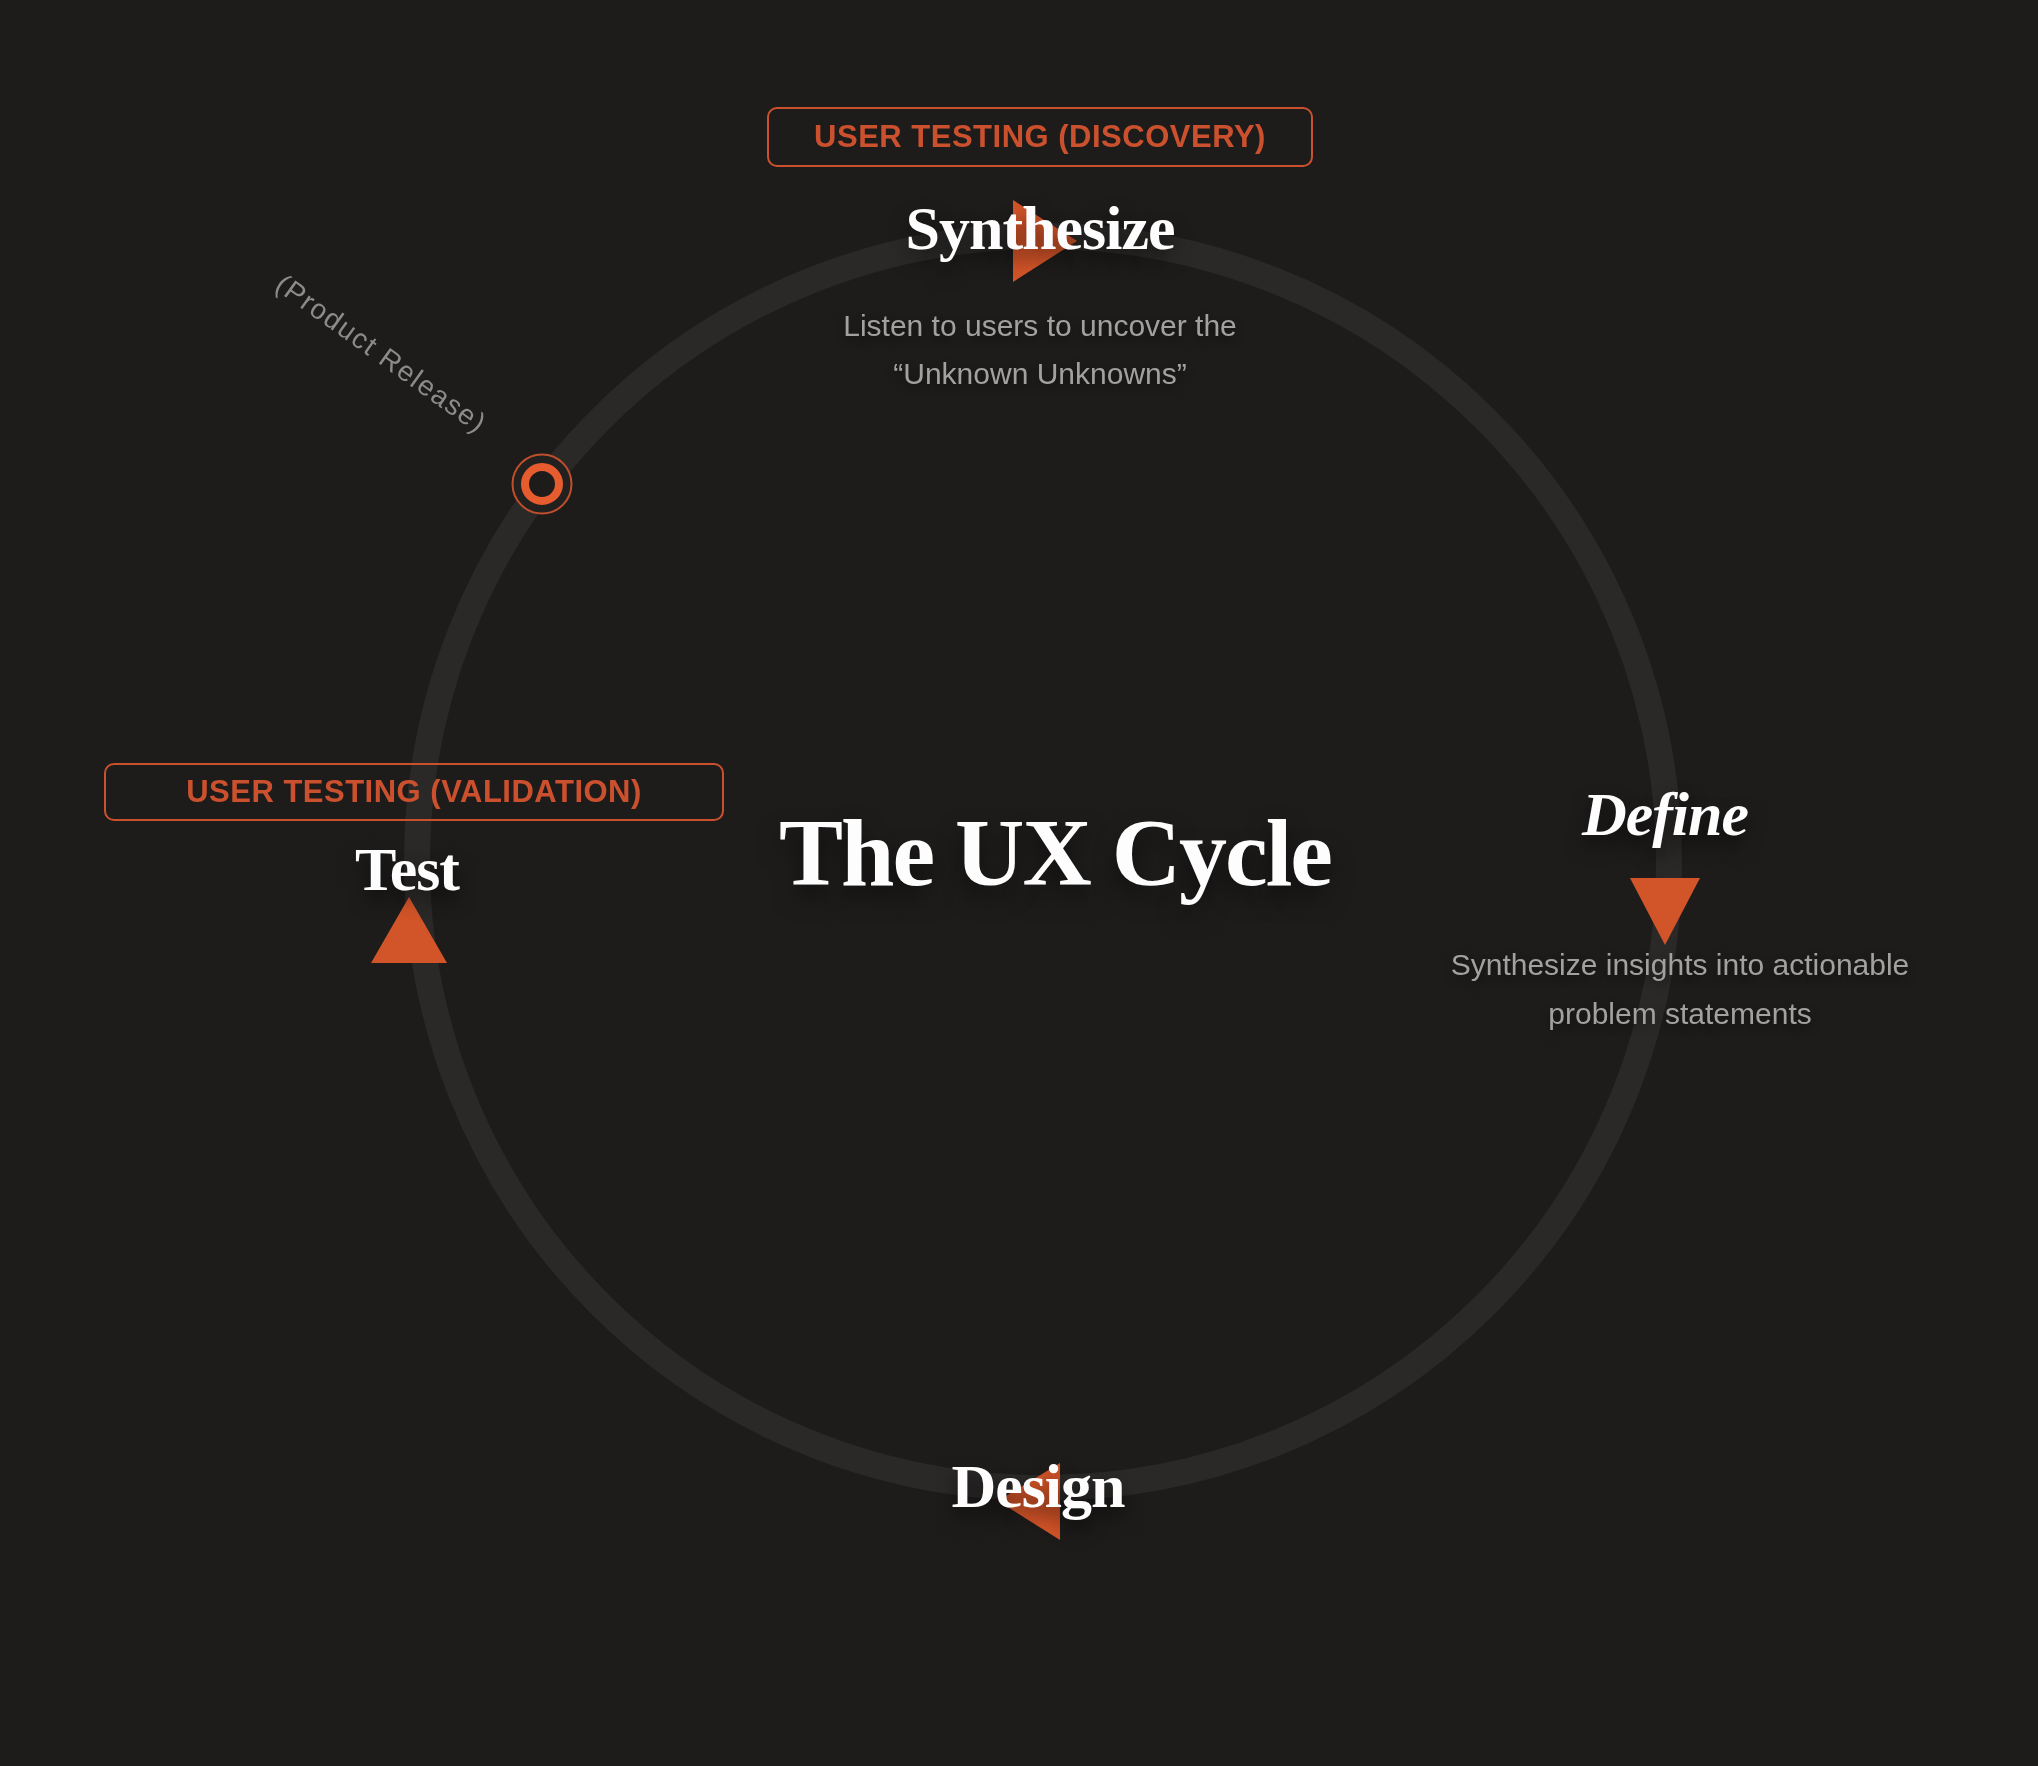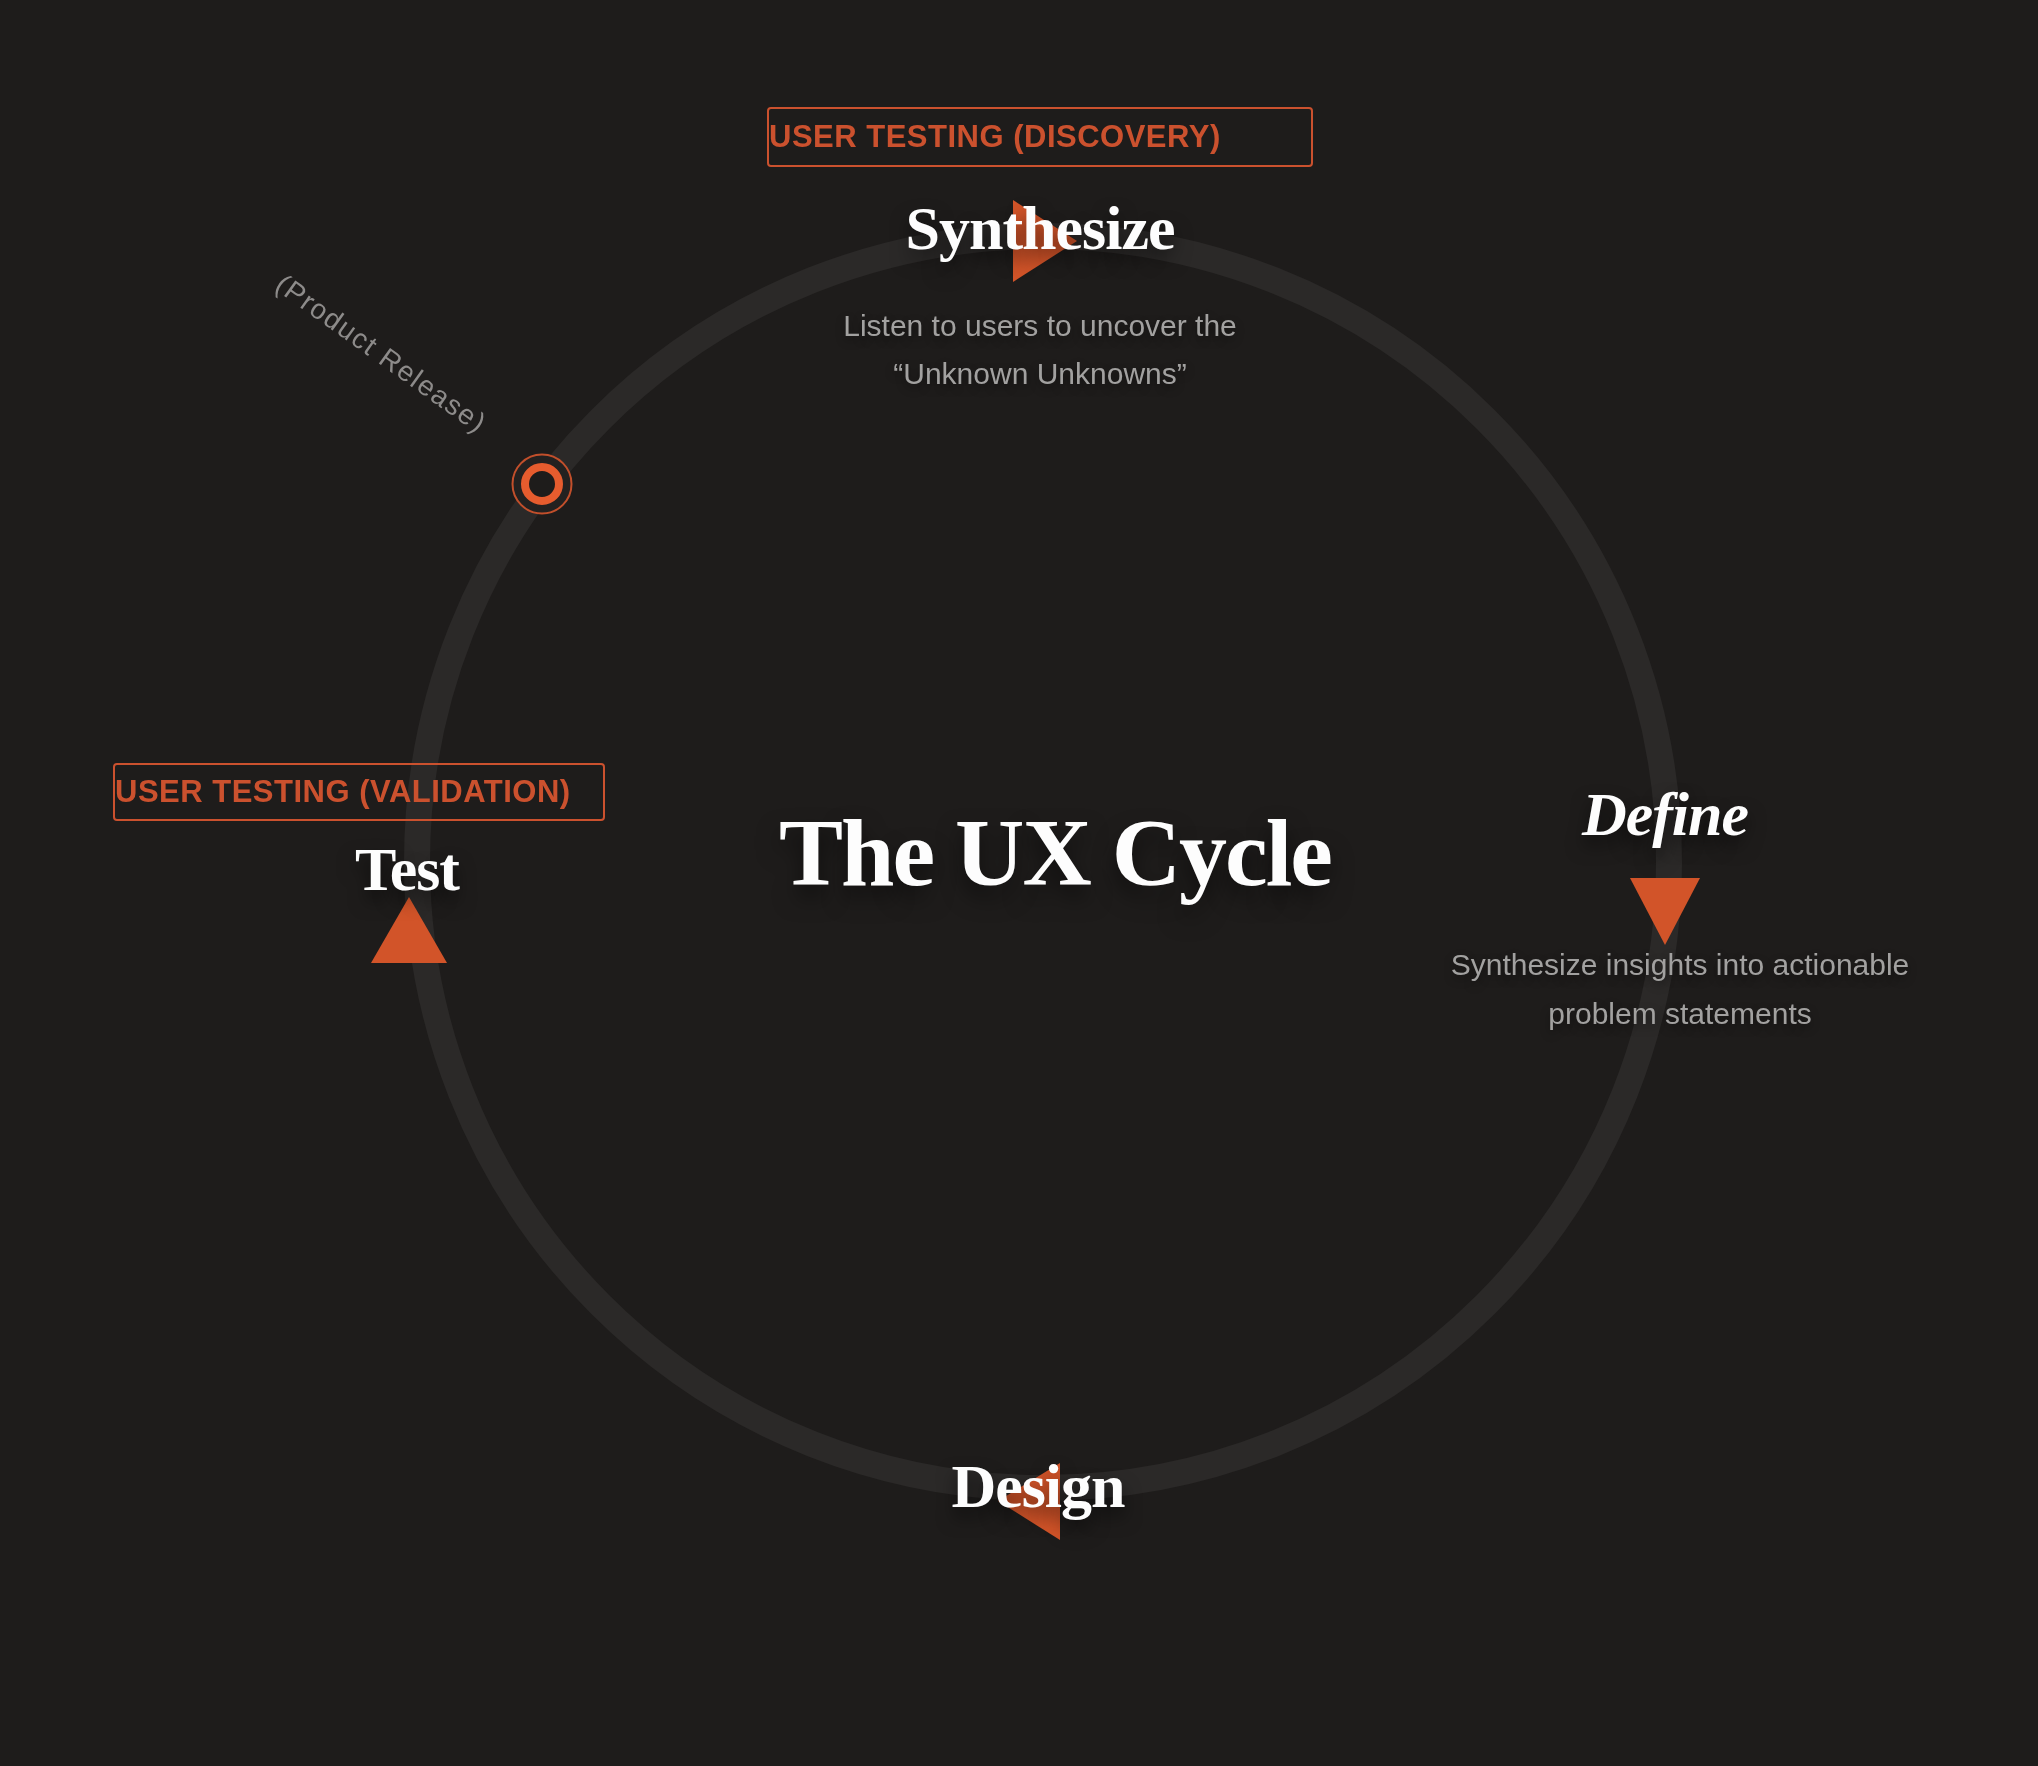--- a/index.html
+++ b/index.html
@@ -58,22 +58,22 @@
     color:var(--description-gray);
     text-align:center;
     white-space:nowrap;
     z-index:3;
     text-shadow:0 4px 10px rgba(0,0,0,.4);
   }
   .badge{
     position:absolute;
     box-sizing:border-box;
     border:2px solid var(--badge-orange);
-    border-radius:4px;
-    display:flex;align-items:center;justify-content:flex-start;
+    border-radius:10px;
+    display:flex;align-items:center;justify-content:center;
     z-index:3;
   }
   .badge span{
     font-weight:700;
     font-size:31px;
     letter-spacing:.5px;
     color:var(--badge-orange);
     white-space:nowrap;
   }
   .arrow{position:absolute;z-index:2;}
@@ -124,21 +124,21 @@
   <div class="stage-desc" style="left:1680px;top:940px;">
     <div>Synthesize insights into actionable</div>
     <div>problem statements</div>
   </div>
 
   <svg class="arrow" style="left:998px;top:1463px;" width="62" height="77" viewBox="0 0 62 77">
     <polygon points="62,0 62,77 0,38" fill="var(--accent-orange)"></polygon>
   </svg>
   <div class="stage-word" style="left:1038px;top:1455px;">Design</div>
 
-  <div class="badge" style="left:113px;top:763px;width:492px;height:58px;">
+  <div class="badge" style="left:104px;top:763px;width:620px;height:58px;">
     <span>USER TESTING (VALIDATION)</span>
   </div>
   <svg class="arrow" style="left:371px;top:897px;" width="76" height="66" viewBox="0 0 76 66">
     <polygon points="38,0 76,66 0,66" fill="var(--accent-orange)"></polygon>
   </svg>
   <div class="stage-word" style="left:407px;top:838px;">Test</div>
 
 </div>
 
 </body></html>

